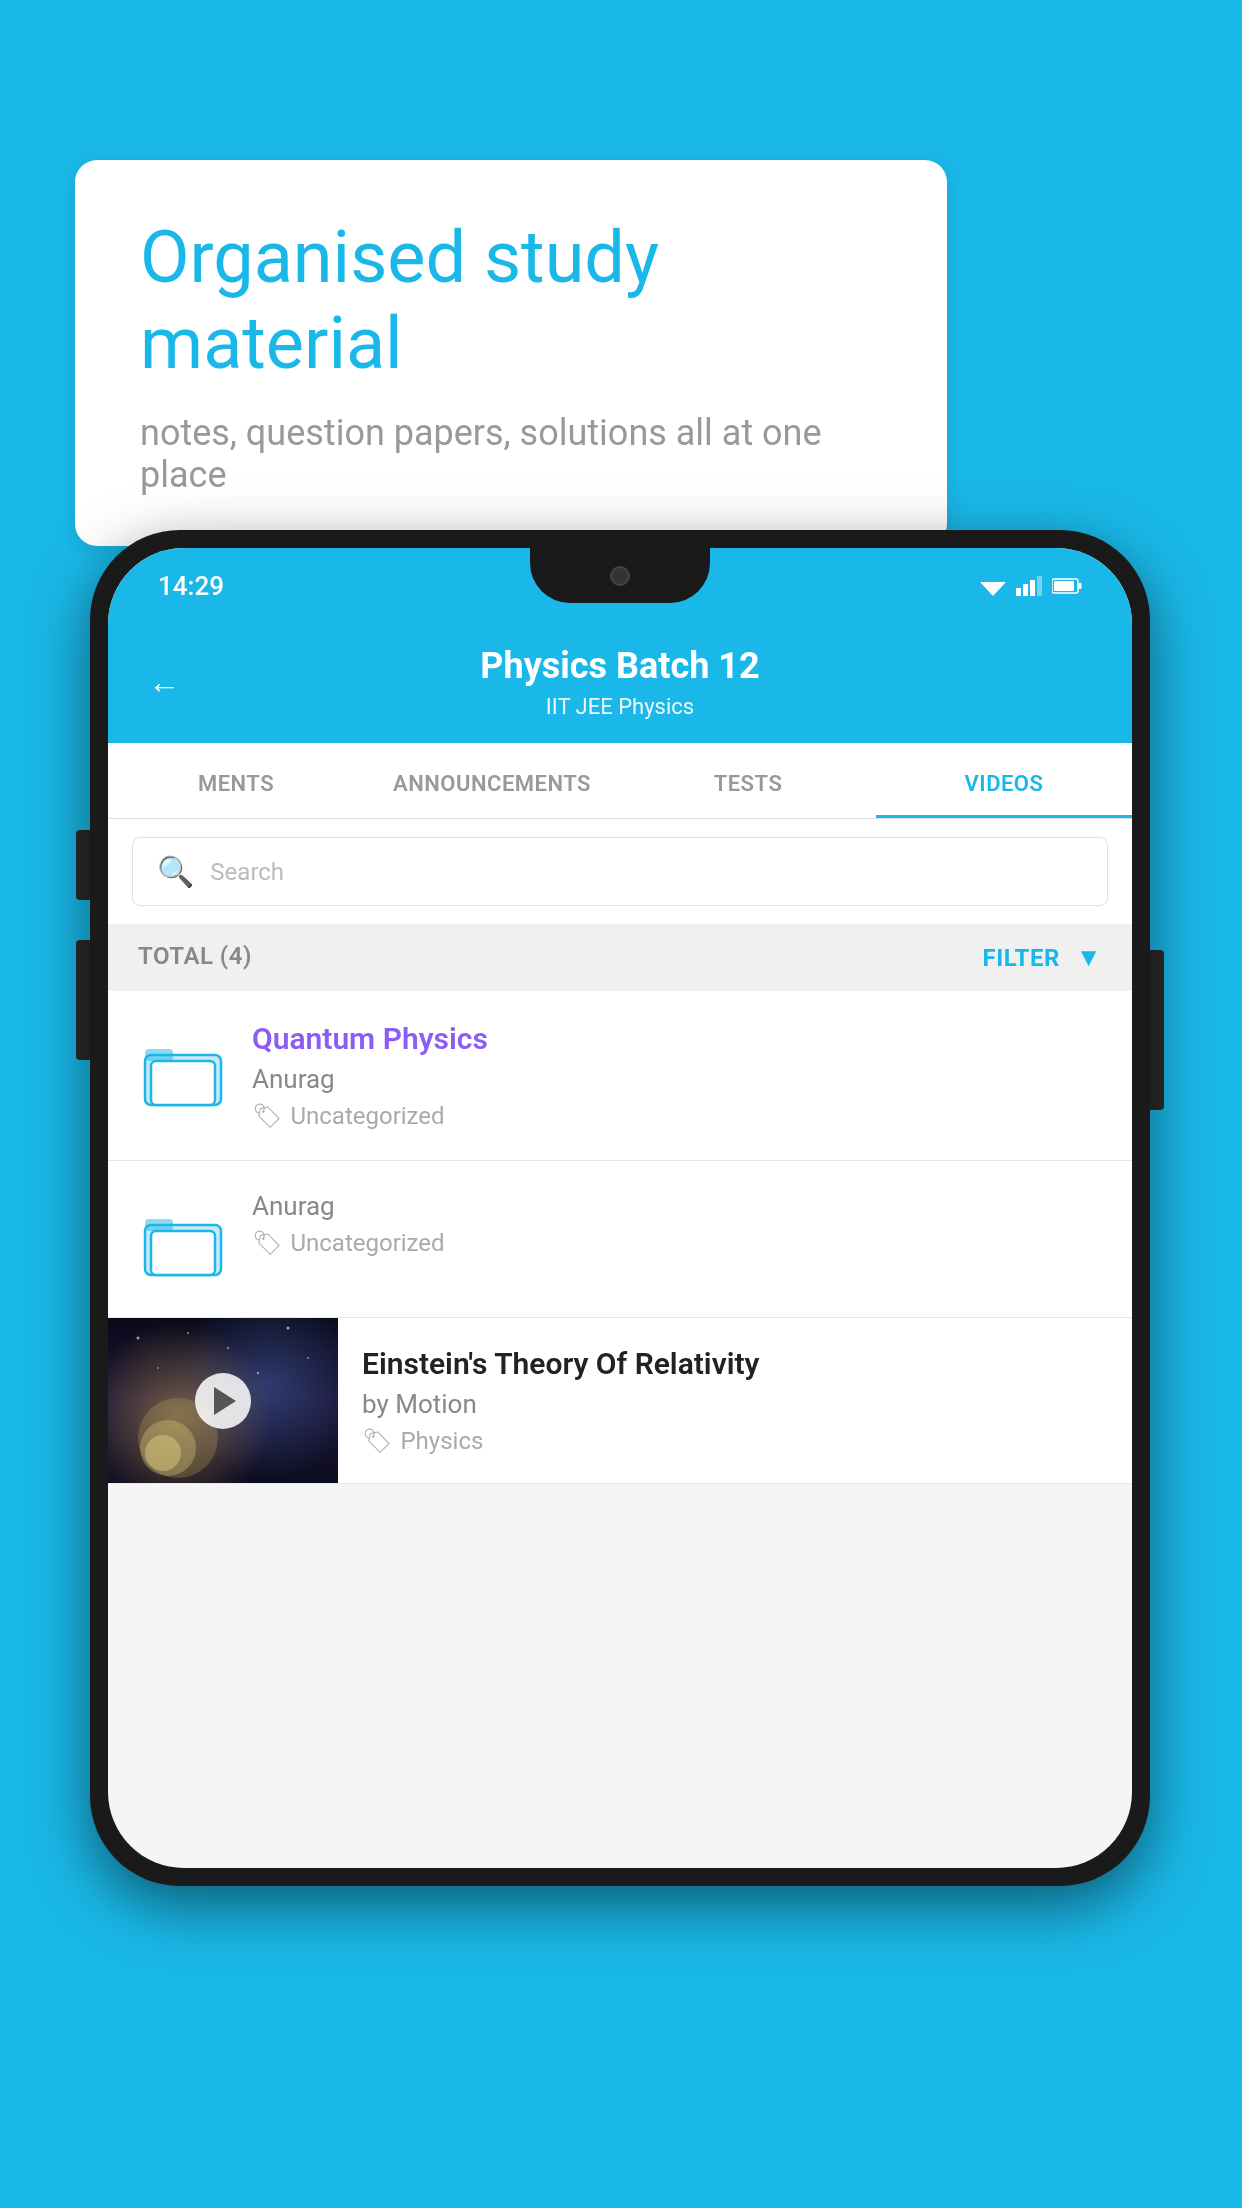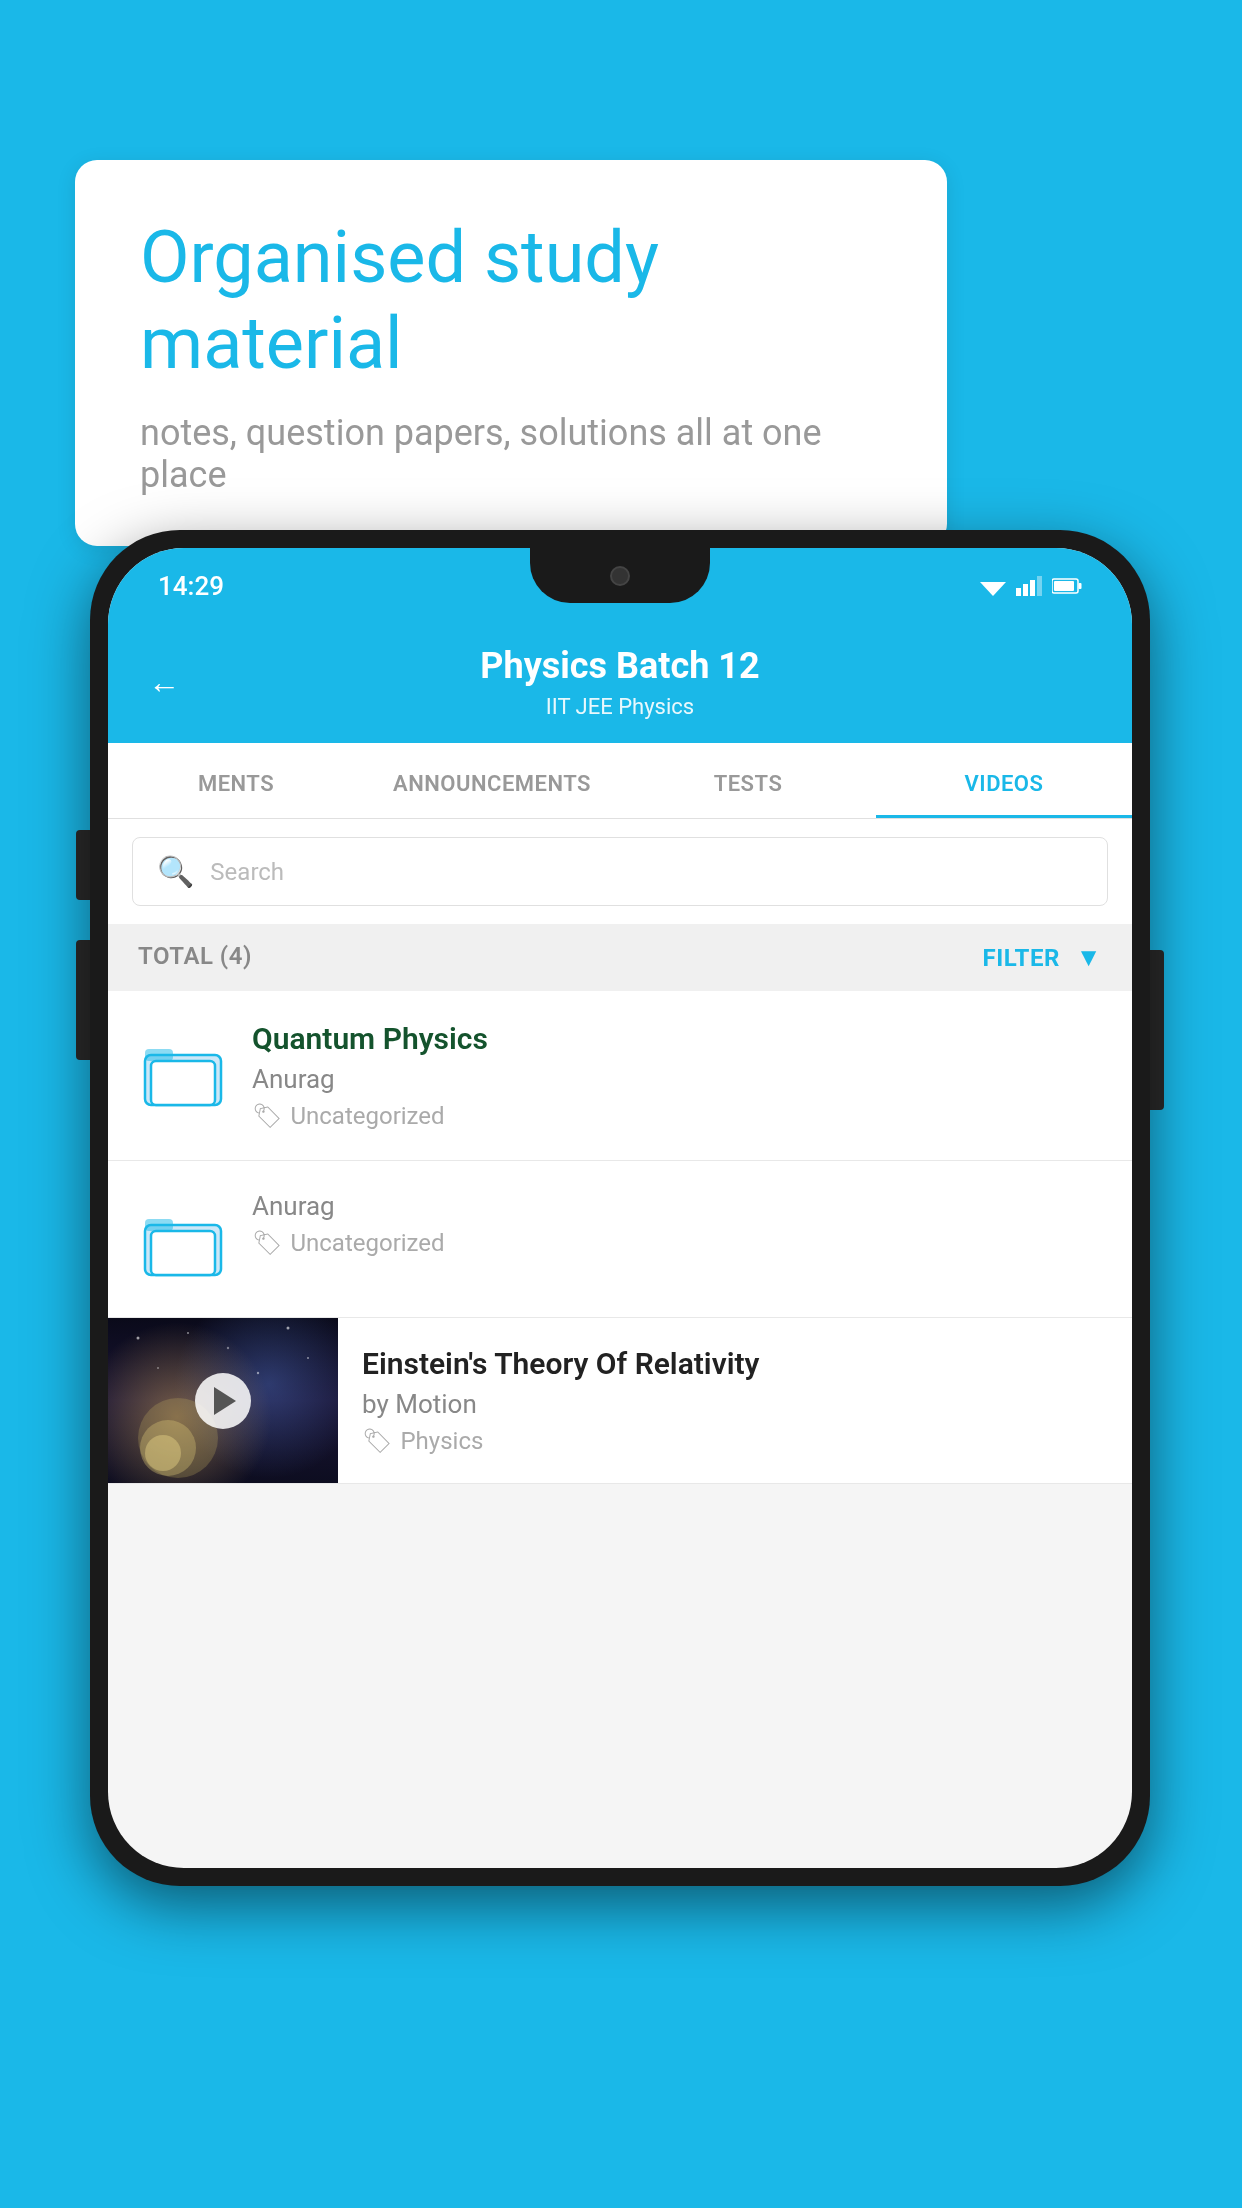--- a/index.html
+++ b/index.html
@@ -305,21 +305,21 @@
       flex-shrink: 0;
     }
 
     .item-info {
       flex: 1;
     }
 
     .item-title {
       font-size: 30px;
       font-weight: 600;
-      color: #14532d;
+      color: #8b5cf6;
       margin-bottom: 8px;
     }
 
     .item-author {
       font-size: 26px;
       color: #888;
       margin-bottom: 8px;
     }
 
     .item-tag {

